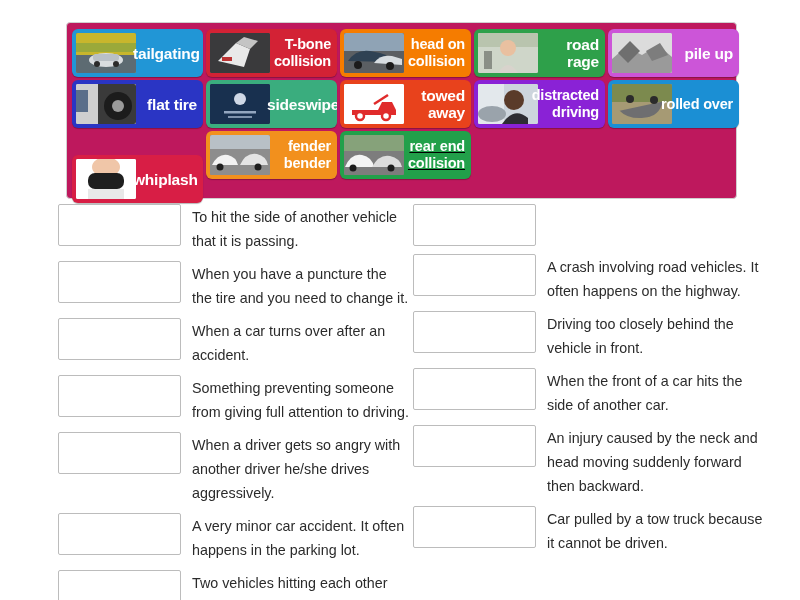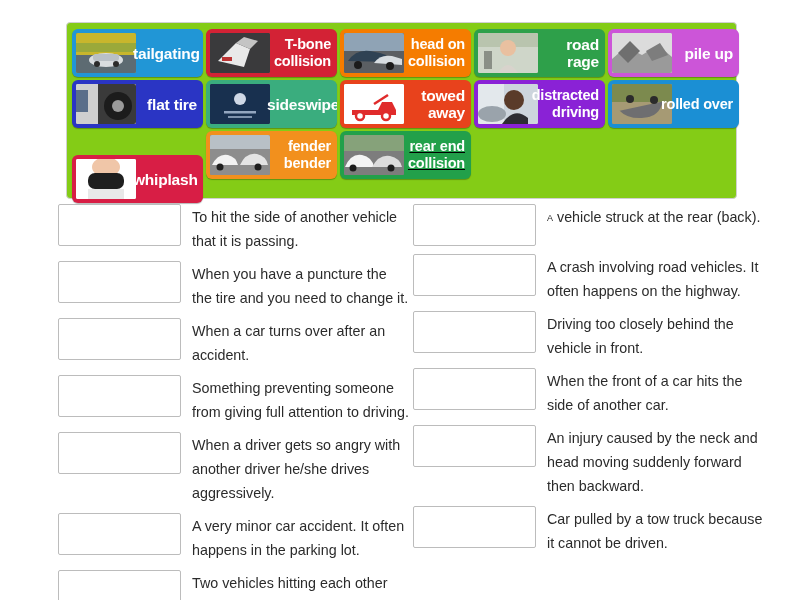--- a/index.html
+++ b/index.html
@@ -10,21 +10,21 @@
     overflow: hidden;
   }
 
   
   #tile-bank {
     position: absolute;
     left: 66px; top: 22px;
     width: 671px; height: 177px;
     border: 1px solid #d0d0d0;
     border-radius: 4px;
-    background: #84cc16;
+    background: #be185d;
     padding: 6px 5px;
   }
   .tile-row {
     display: flex;
     gap: 3px;
     margin-bottom: 3px;
   }
   .tile {
     width: 131px;
     height: 48px;
@@ -303,21 +303,20 @@
       <div class="def-text">A very minor car accident. It often happens in the parking lot.</div>
     </div>
     <div class="def-item">
       <div class="drop-box"></div>
       <div class="def-text">Two vehicles hitting each other directly in the front.</div>
     </div>
   </div>
 <div class="def-col" id="def-col-right">
     <div class="def-item">
       <div class="drop-box"></div>
-      <div class="def-text"><span class="smallcap-a">A</span> vehicle struck at the rear (back).</div>
     </div>
     <div class="def-item">
       <div class="drop-box"></div>
       <div class="def-text">A crash involving road vehicles. It often happens on the highway.</div>
     </div>
     <div class="def-item">
       <div class="drop-box"></div>
       <div class="def-text">Driving too closely behind the vehicle in front.</div>
     </div>
     <div class="def-item">

